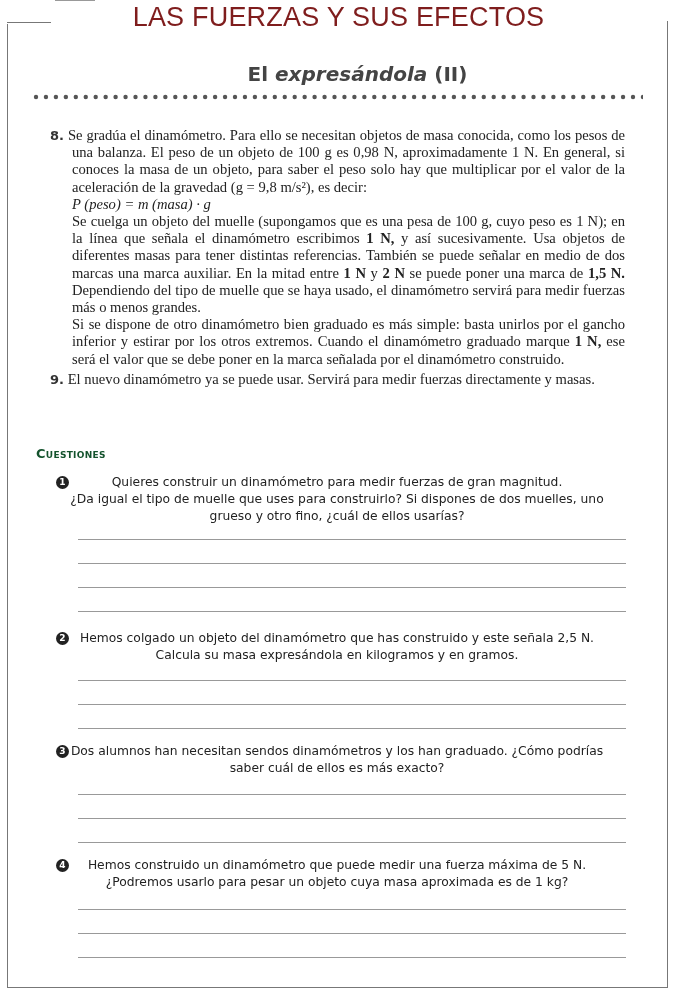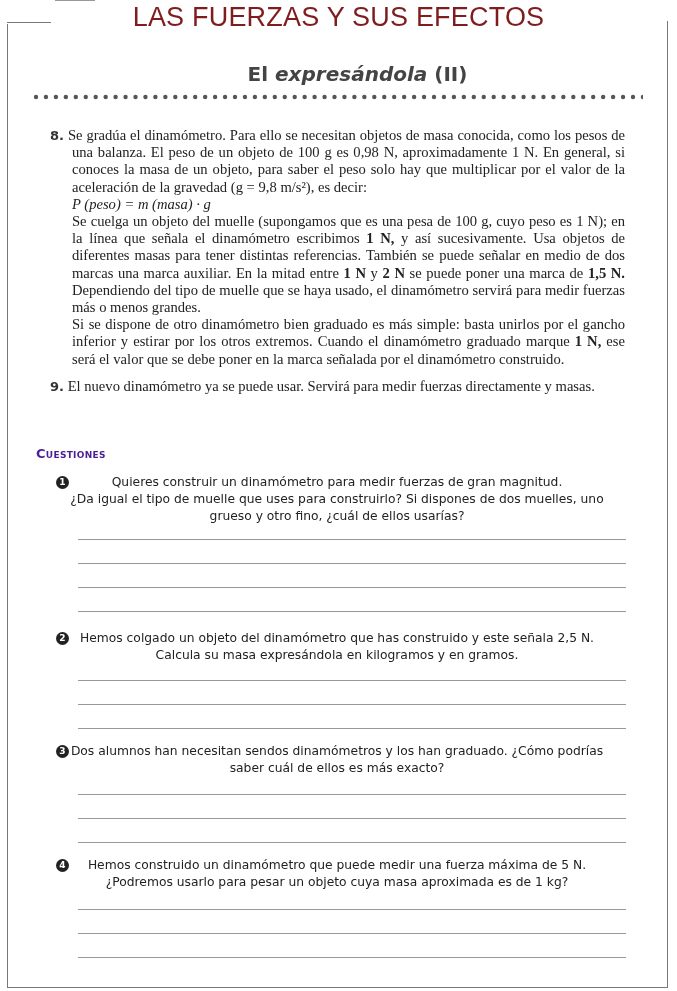--- a/index.html
+++ b/index.html
@@ -19,21 +19,21 @@
 
   .body-text { position:absolute; left:50px; width:575px; font-family:"Liberation Serif", serif;
     font-size:14.6px; line-height:17.2px; color:#222; text-align:justify; }
   .num { font-family:"DejaVu Sans", sans-serif; font-weight:bold; font-size:13px; color:#333; }
   .para { margin:0; padding-left:22px; }
   .para.first { text-indent:-22px; }
   .formula { text-align:left; padding-left:22px; }
   .b { font-weight:bold; }
 
   .questions-heading { position:absolute; left:36px; top:446px; font-family:"DejaVu Sans", sans-serif;
-    font-size:13px; font-weight:bold; color:#4c1d95; letter-spacing:0.3px; font-variant:small-caps; }
+    font-size:13px; font-weight:bold; color:#14532d; letter-spacing:0.3px; font-variant:small-caps; }
   .q { position:absolute; left:56px; width:580px; font-family:"DejaVu Sans", sans-serif; font-size:12.3px; line-height:17px; color:#222; }
   .q-badge { position:absolute; left:0; top:2px; width:13px; height:13px; border-radius:50%; background:#222; color:#fff;
     font-size:9px; font-weight:bold; text-align:center; line-height:13px; }
   .q-text { margin-left:6px;text-align:center; }
   .ans-line { position:absolute; left:78px; width:548px; height:0; border-top:1px solid #999; }
 </style>
 </head>
 <body>
 
 <div class="top-tab"></div>
@@ -107,21 +107,21 @@
     <circle cx="590.05" cy="4" r="2.2" fill="#555"></circle>
     <circle cx="600" cy="4" r="2.2" fill="#555"></circle>
     <circle cx="609.9499999999999" cy="4" r="2.2" fill="#555"></circle>
   </svg>
 
 <div class="body-text" style="top:127px;">
   <p class="para first"><span class="num">8.</span>&nbsp;<span>Se gradúa el dinamómetro. Para ello se necesitan objetos de masa conocida, como los pesos de una balanza. El peso de un objeto de 100 g es 0,98 N, aproximadamente 1 N. En general, si conoces la masa de un objeto, para saber el peso solo hay que multiplicar por el valor de la aceleración de la gravedad (g = 9,8 m/s²), es decir:</span></p>
   <div class="formula" style="font-style:italic;">P (peso) = m (masa) · g</div>
   <p class="para"><span>Se cuelga un objeto del muelle (supongamos que es una pesa de 100 g, cuyo peso es 1 N); en la línea que señala el dinamómetro escribimos </span><span class="b">1 N,</span><span> y así sucesivamente. Usa objetos de diferentes masas para tener distintas referencias. También se puede señalar en medio de dos marcas una marca auxiliar. En la mitad entre </span><span class="b">1 N</span><span> y </span><span class="b">2 N</span><span> se puede poner una marca de </span><span class="b">1,5 N.</span><span> Dependiendo del tipo de muelle que se haya usado, el dinamómetro servirá para medir fuerzas más o menos grandes.</span></p>
   <p class="para"><span>Si se dispone de otro dinamómetro bien graduado es más simple: basta unirlos por el gancho inferior y estirar por los otros extremos. Cuando el dinamómetro graduado marque </span><span class="b">1 N,</span><span> ese será el valor que se debe poner en la marca señalada por el dinamómetro construido.</span></p>
-  <p class="para first" style="margin-top:10px;"><span class="num">9.</span>&nbsp;<span>El nuevo dinamómetro ya se puede usar. Servirá para medir fuerzas directamente y masas.</span></p>
+  <p class="para first" style="margin-top:3px;"><span class="num">9.</span>&nbsp;<span>El nuevo dinamómetro ya se puede usar. Servirá para medir fuerzas directamente y masas.</span></p>
 </div>
 
 <div class="questions-heading">Cuestiones</div>
 
 <div id="questions">
     <div class="q" style="top: 474px;">
       <div class="q-badge">1</div>
       <div class="q-text" style="white-space: pre-line; width: 550px;">Quieres construir un dinamómetro para medir fuerzas de gran magnitud.
 ¿Da igual el tipo de muelle que uses para construirlo? Si dispones de dos muelles, uno grueso y otro fino, ¿cuál de ellos usarías?</div>
     </div>

